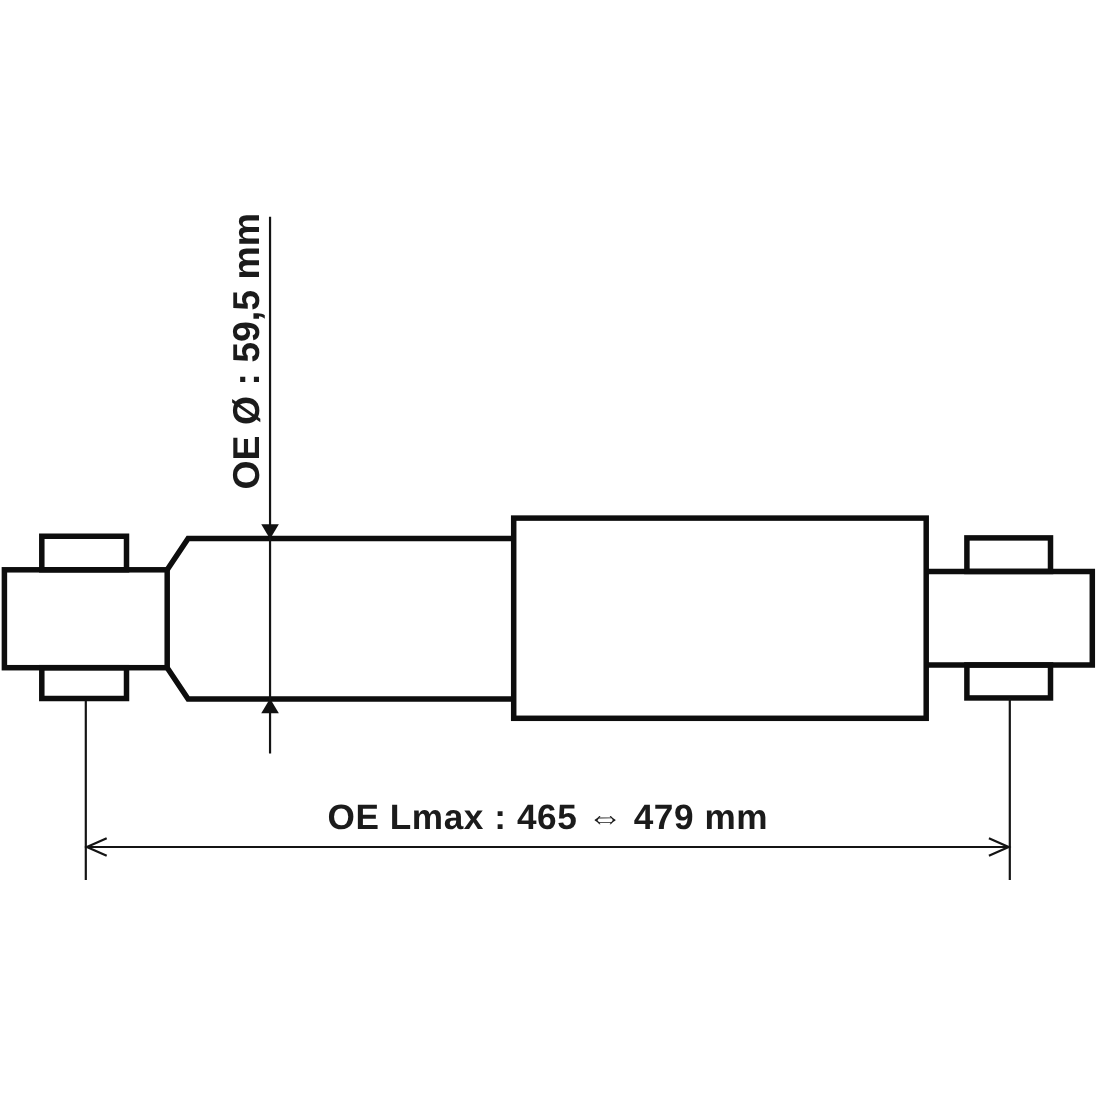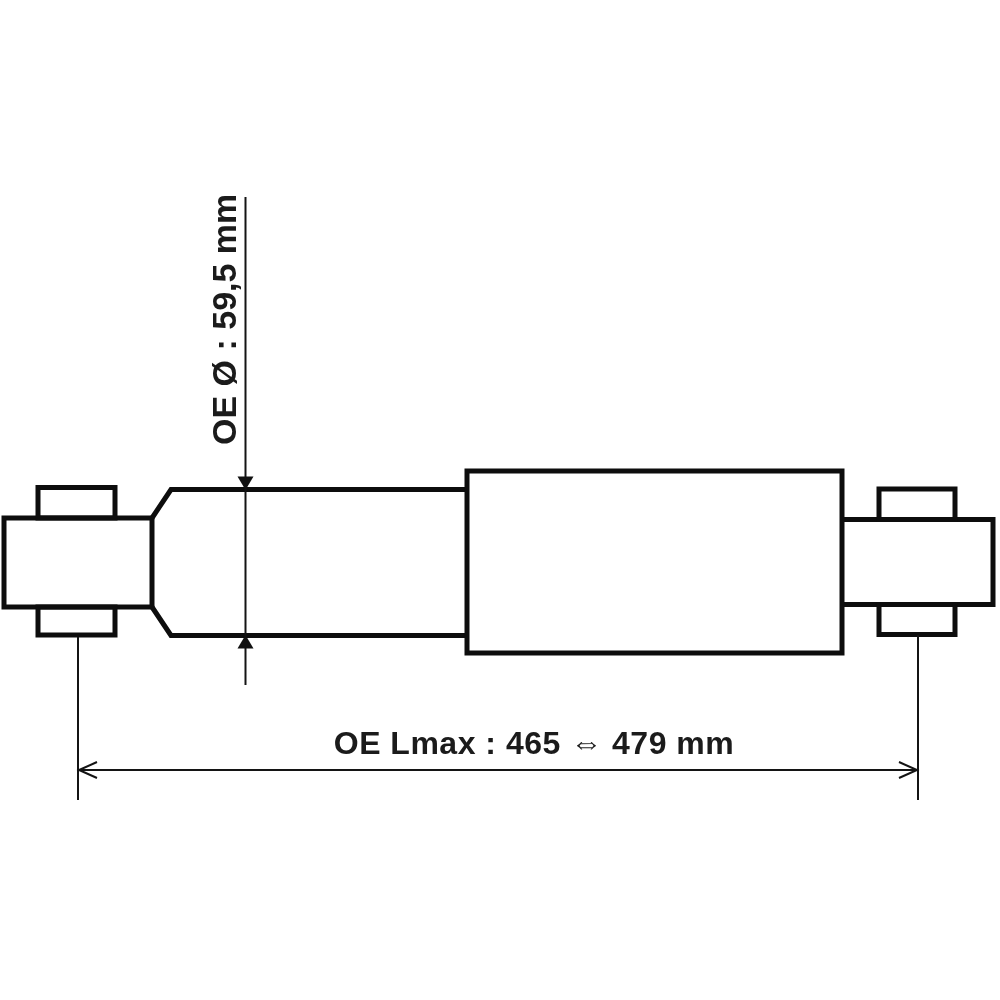--- a/index.html
+++ b/index.html
@@ -57,21 +57,20 @@
     text-align: left;
   }
   .label-length {
     left: 78px;
     top: 725px;
     width: 840px;
     line-height: 36px;
     font-size: 32px;
     text-align: center;
     letter-spacing: 0.5px;
-    padding-left: 36px;
   }
 </style>
 </head>
 <body>
 
 <div id="stage">
 
   <svg width="1000" height="1000" viewBox="0 0 1000 1000">
 
     <g>

